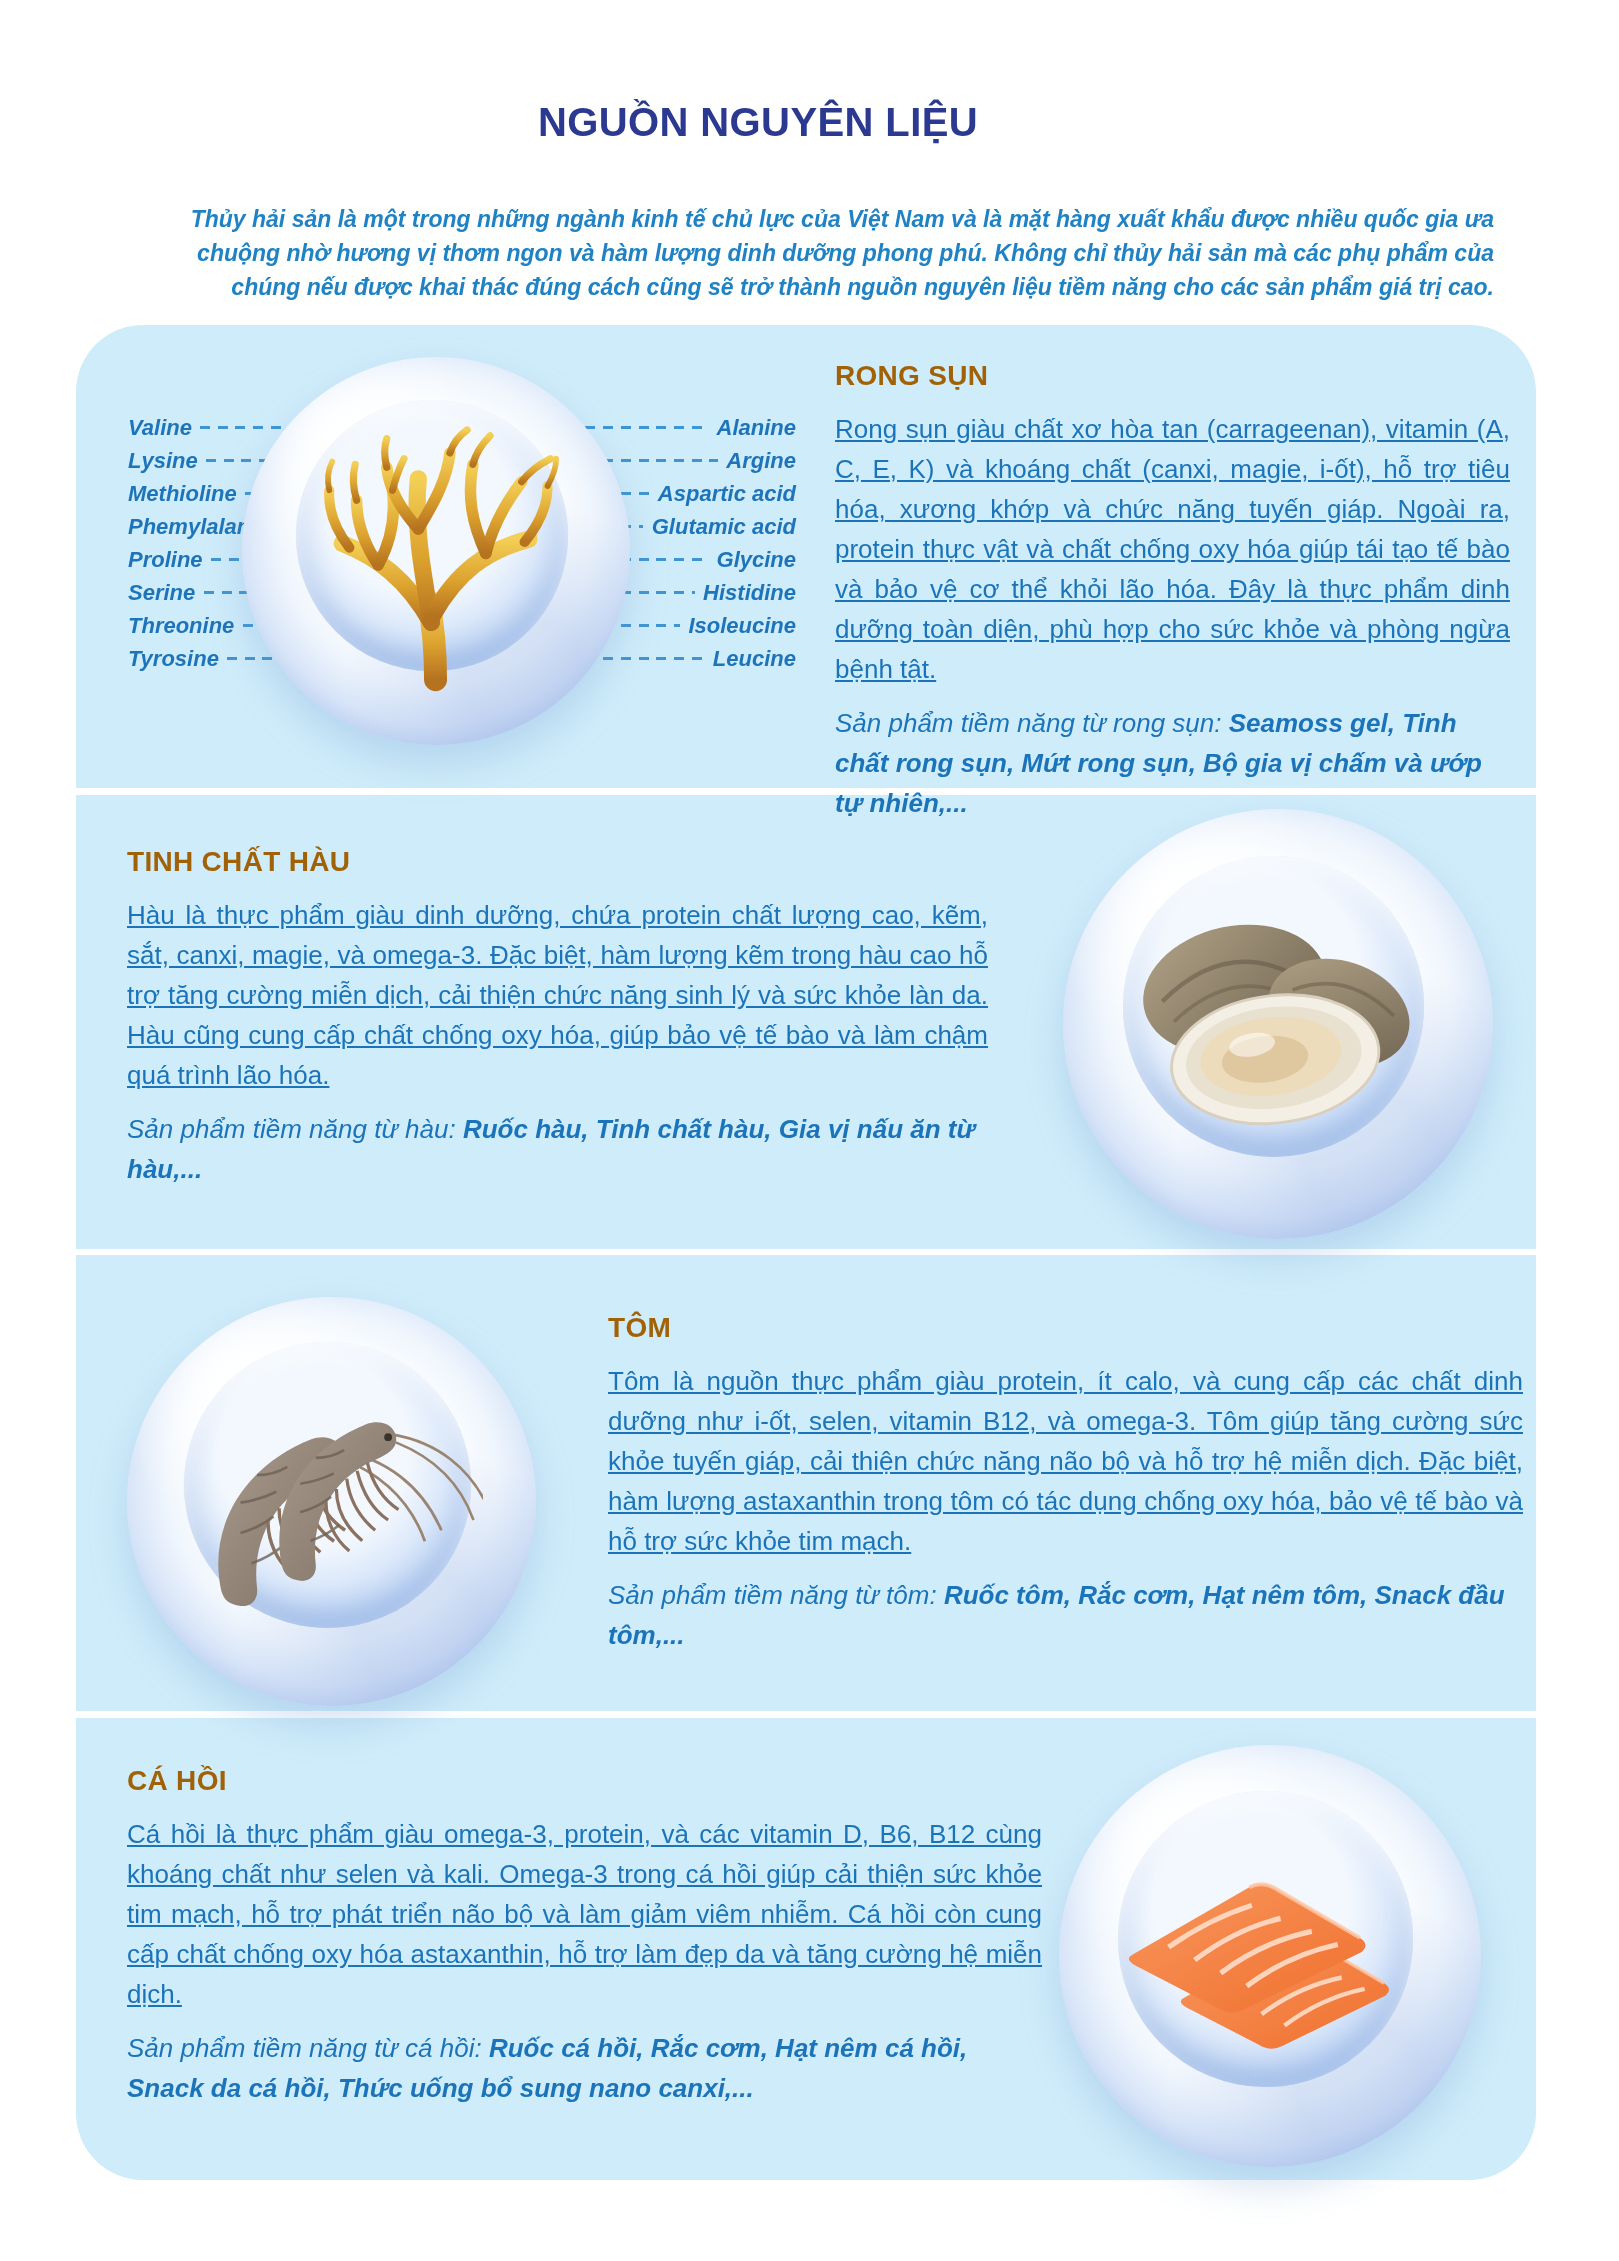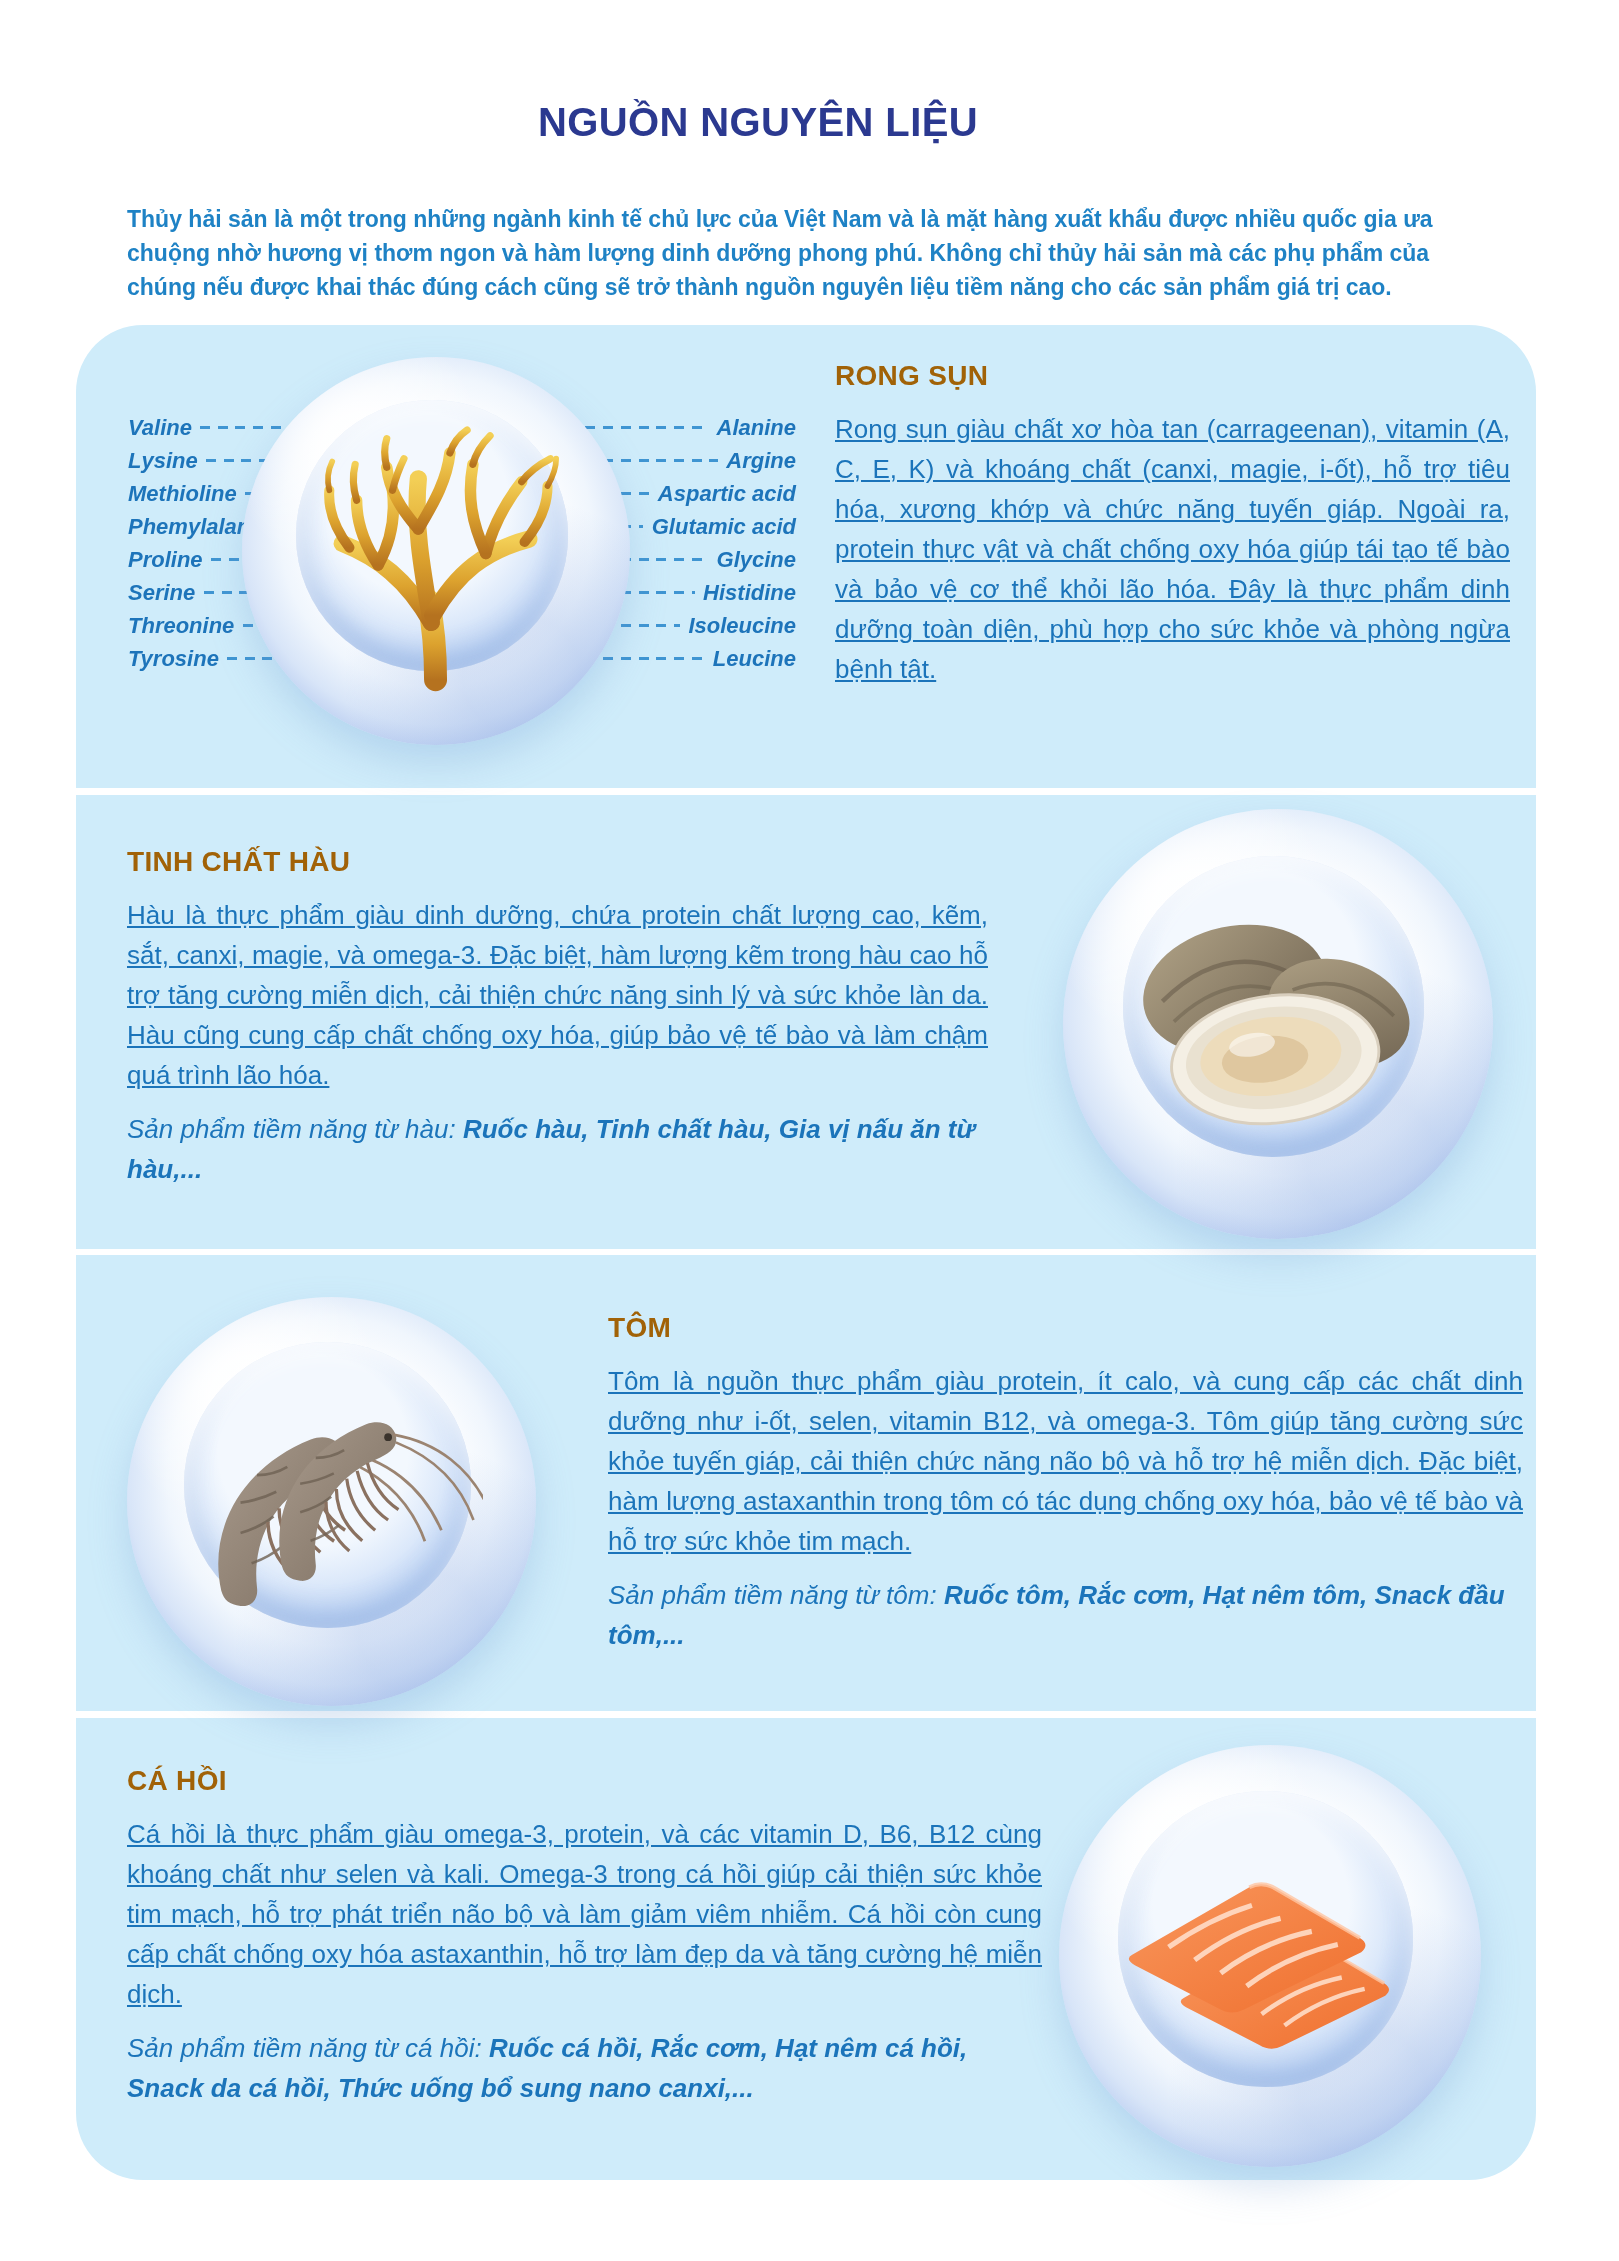--- a/index.html
+++ b/index.html
@@ -1,21 +1,21 @@
 <!DOCTYPE html>
 <html style="font-size:13.5px"><head>
 <meta charset="utf-8">
 <style>
   html,body{margin:0;padding:0;background:#ffffff;}
   .page{position:relative;width:1620px;height:2261px;background:#ffffff;overflow:hidden;
         font-family:"Liberation Sans", sans-serif;}
   .page-title{position:absolute;top:100px;left:0;width:1516px;text-align:center;
         font-size:40px;font-weight:bold;letter-spacing:0.4px;color:#2b3990;}
-  .intro{position:absolute;top:202px;left:127px;width:1367px;text-align:left;
-        font-size:23px;font-weight:bold;color:#1e82c5;line-height:34px;}
+  .intro{position:absolute;top:202px;left:127px;width:1367px;text-align:right;
+        font-size:23px;font-weight:bold;color:#1e82c5;line-height:34px;font-style:italic;}
   .card{position:absolute;left:76px;width:1460px;background:#cfecfa;}
   .card-1{top:325px;height:463px;border-radius:67px 67px 0 0;}
   .card-2{top:795px;height:454px;}
   .card-3{top:1255px;height:456px;}
   .card-4{top:1718px;height:462px;border-radius:0 0 67px 67px;}
 
   .text-col{position:absolute;z-index:3;}
   .sec-heading{margin:0 0 17px 0;font-size:28px;font-weight:bold;color:#a16207;letter-spacing:0.3px;}
   .sec-body{margin:0;font-size:26px;line-height:40px;color:#1b74ba;text-align:justify;text-decoration:underline;}
   .sec-products{margin:13.5px 0 0 0;font-size:26px;line-height:40px;color:#1b74ba;font-style:italic;text-align:left;}
@@ -151,20 +151,21 @@
           <path d="M160,52 C166,44 172,40 180,36" stroke-width="5"></path>
           <path d="M26,58 C24,50 25,44 28,38" stroke-width="4"></path>
           <path d="M178,55 C182,48 184,42 184,36" stroke-width="4"></path>
         </g>
       </svg>
     </div>
 
     <div class="text-col" style="left:759px;top:35px;width:675px;">
       <h2 class="sec-heading">RONG SỤN</h2>
       <p class="sec-body">Rong sụn giàu chất xơ hòa tan (carrageenan), vitamin (A, C, E, K) và khoáng chất (canxi, magie, i-ốt), hỗ trợ tiêu hóa, xương khớp và chức năng tuyến giáp. Ngoài ra, protein thực vật và chất chống oxy hóa giúp tái tạo tế bào và bảo vệ cơ thể khỏi lão hóa. Đây là thực phẩm dinh dưỡng toàn diện, phù hợp cho sức khỏe và phòng ngừa bệnh tật.</p>
+      <p class="sec-products"><span class="lead">Sản phẩm tiềm năng từ rong sụn:</span><span class="items"> Seamoss gel, Tinh chất rong sụn, Mứt rong sụn, Bộ gia vị chấm và ướp tự nhiên,...</span></p>
     </div>
   </div>
 
   <div class="card card-2">
     <div class="text-col" style="left:51px;top:51px;width:861px;">
       <h2 class="sec-heading">TINH CHẤT HÀU</h2>
       <p class="sec-body">Hàu là thực phẩm giàu dinh dưỡng, chứa protein chất lượng cao, kẽm, sắt, canxi, magie, và omega-3. Đặc biệt, hàm lượng kẽm trong hàu cao hỗ trợ tăng cường miễn dịch, cải thiện chức năng sinh lý và sức khỏe làn da. Hàu cũng cung cấp chất chống oxy hóa, giúp bảo vệ tế bào và làm chậm quá trình lão hóa.</p>
       <p class="sec-products"><span class="lead">Sản phẩm tiềm năng từ hàu:</span><span class="items"> Ruốc hàu, Tinh chất hàu, Gia vị nấu ăn từ hàu,...</span></p>
     </div>
     <div class="bubble" style="left:987px;top:13.5px;width:430px;height:430px;">

